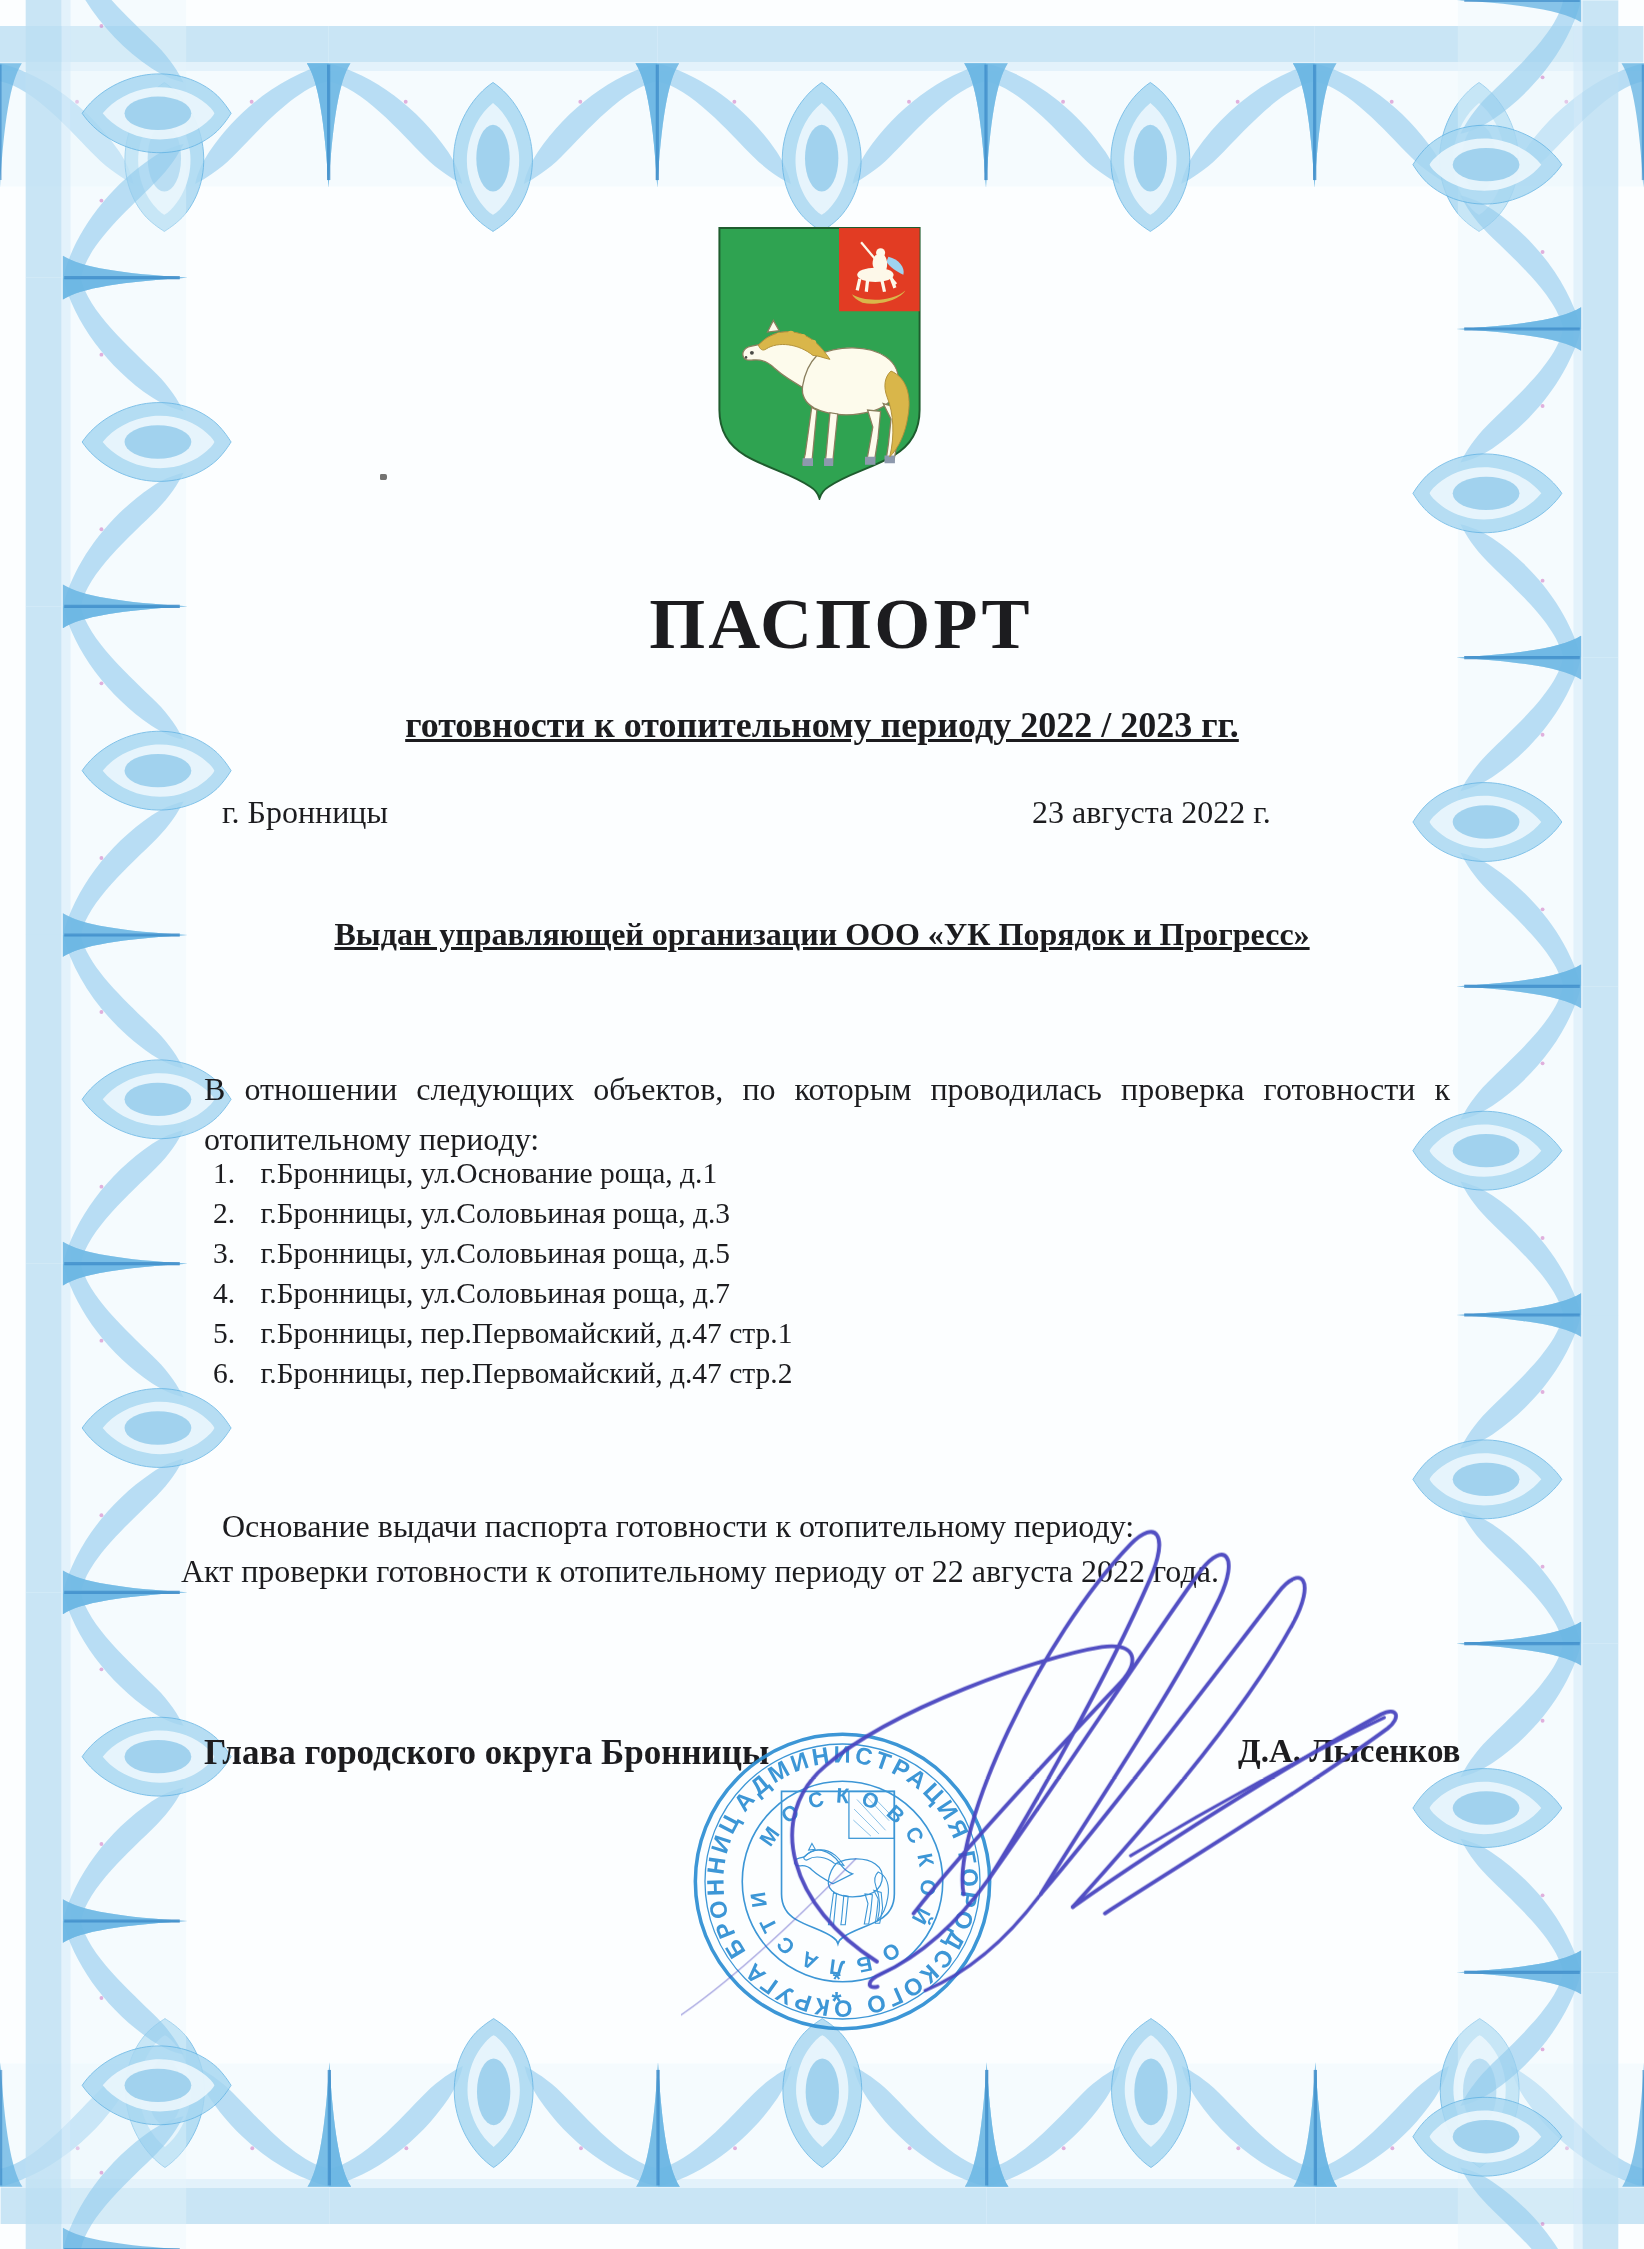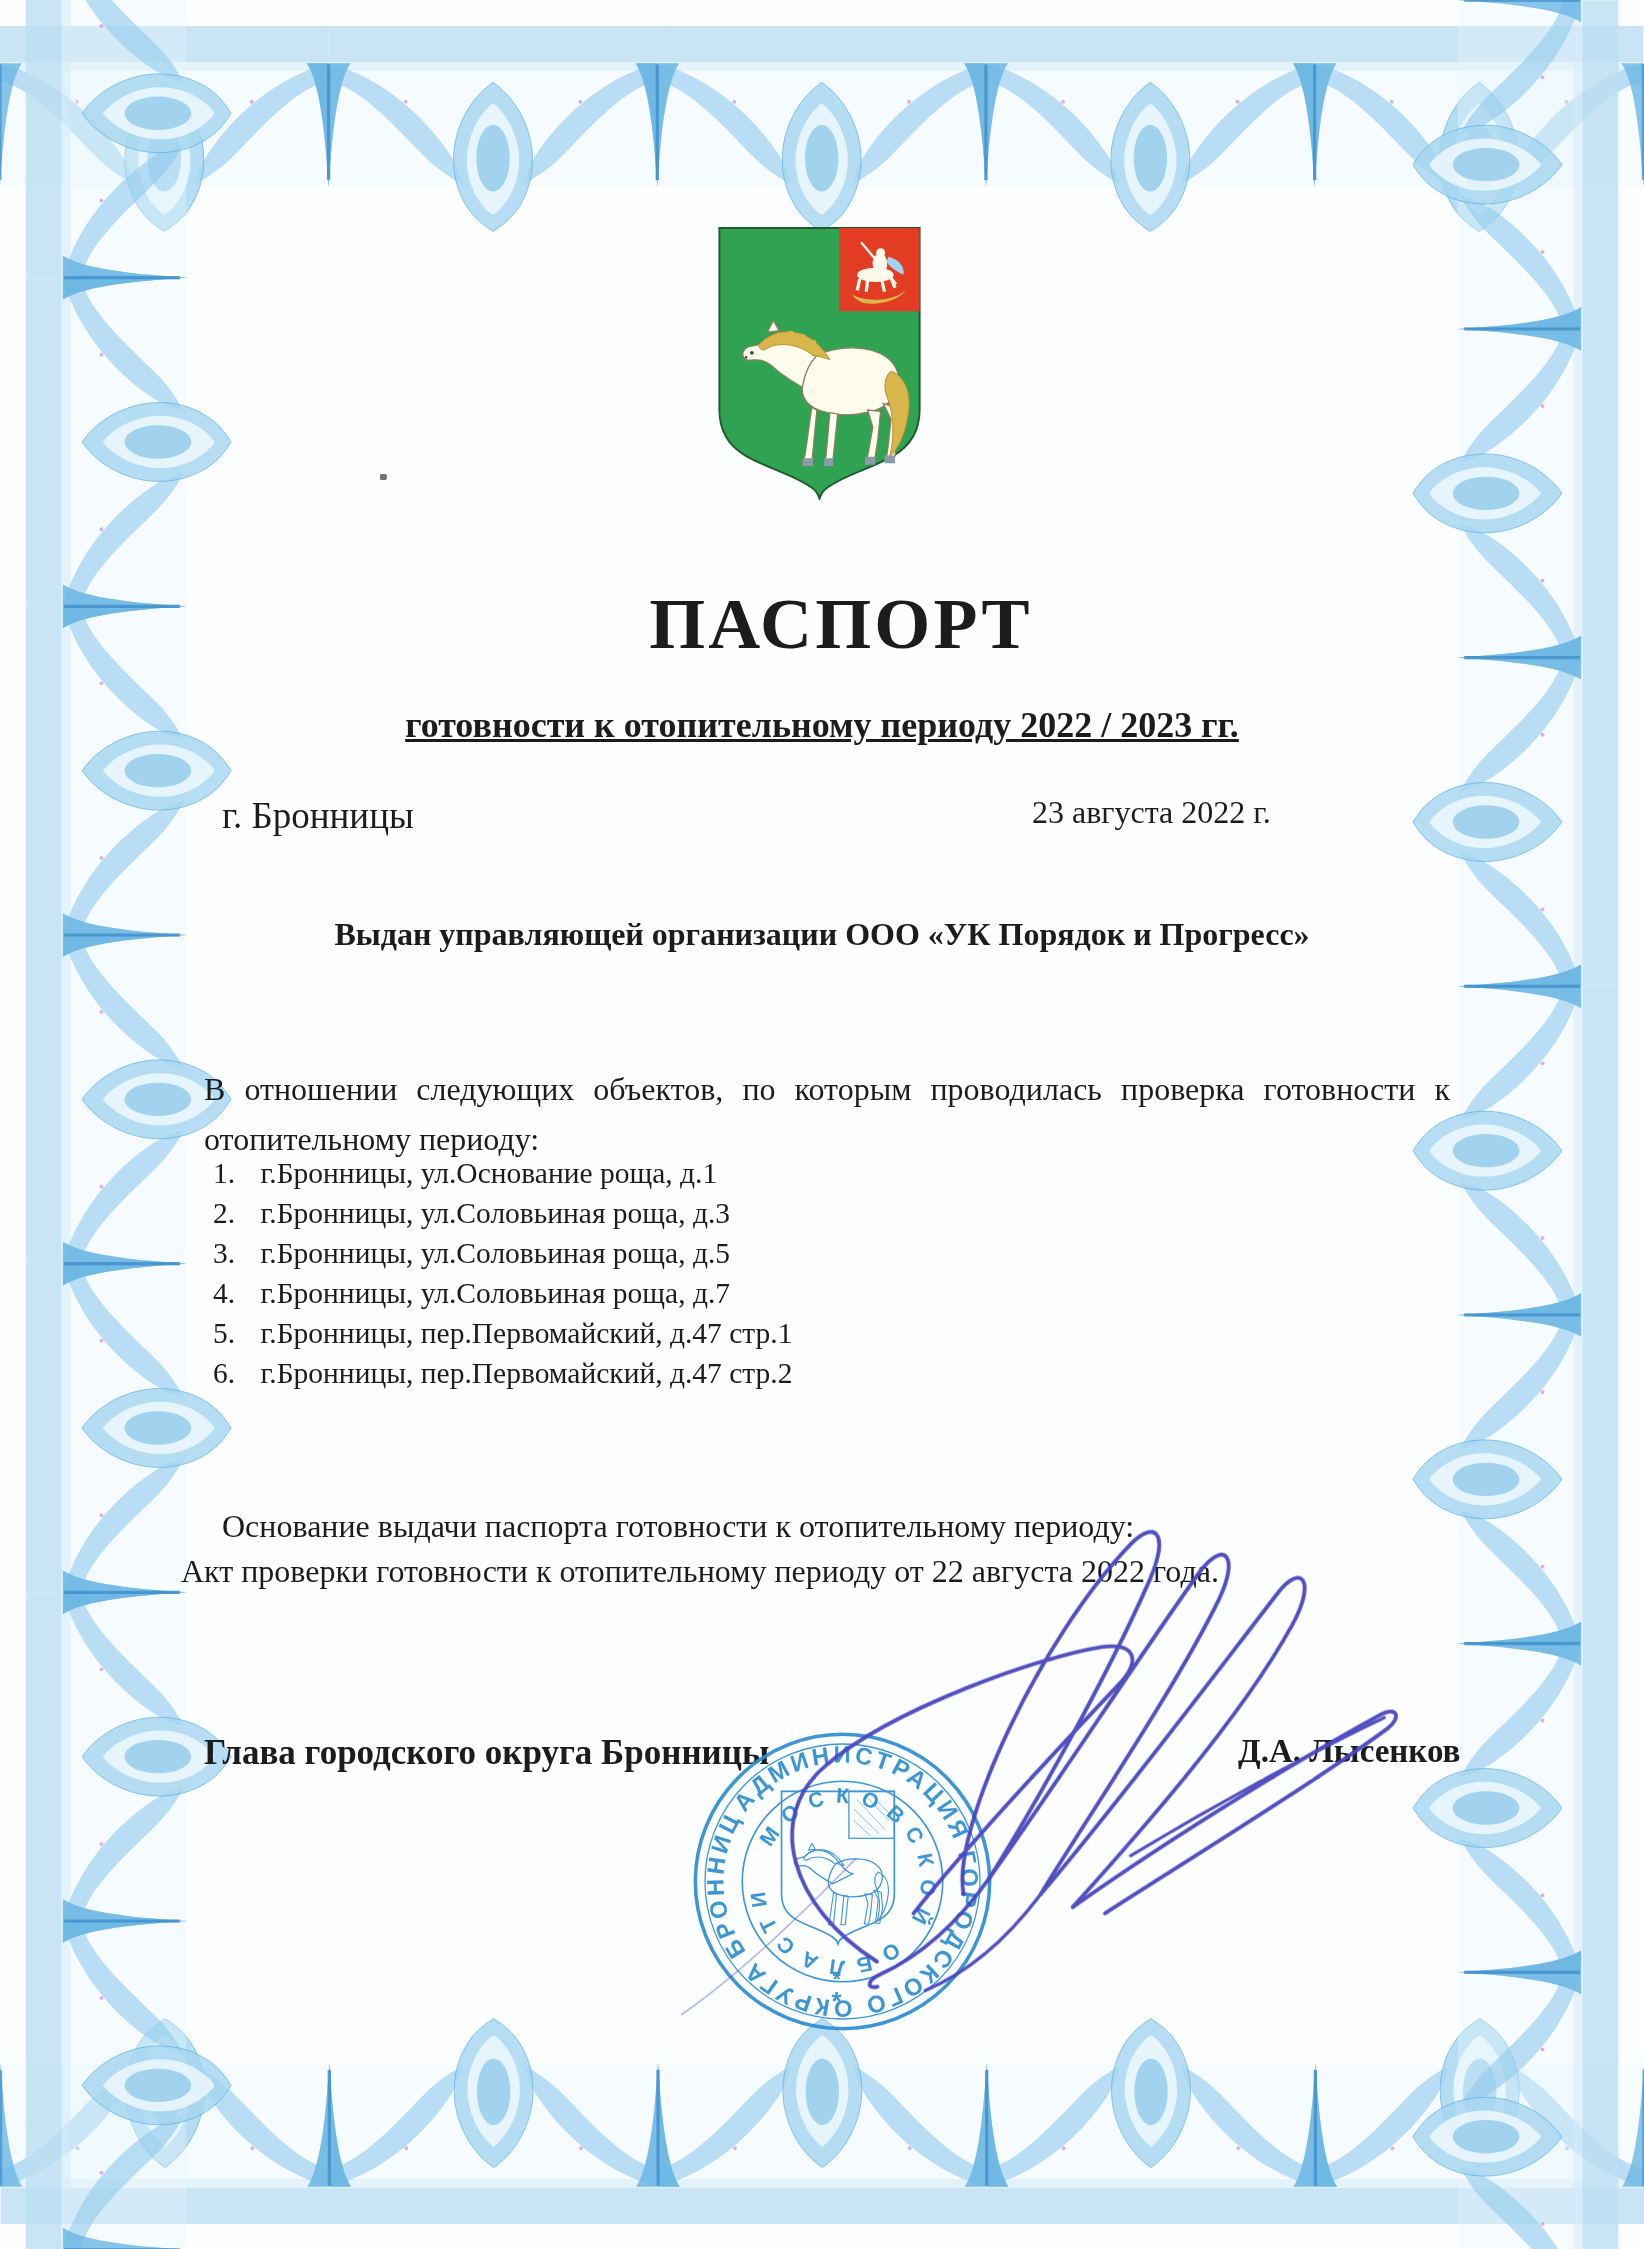--- a/index.html
+++ b/index.html
@@ -18,25 +18,25 @@
     font-size:72px;font-weight:700;letter-spacing:3.2px;
     text-align:center;
     padding-left:19px;
   }
   .subtitle{
     left:0;top:704px;width:100%;
     font-size:36px;font-weight:700;
     text-align:center;
     text-decoration:underline;
   }
-  .city{left:222px;top:794px;font-size:37px;}
+  .city{left:222px;top:794px;font-size:32px;}
   .date{left:1032px;top:794px;font-size:32px;}
   .issued{
     left:199px;top:916px;width:1246px;
-    font-size:32px;font-weight:700;text-align:center;
+    font-size:32px;font-weight:700;text-align:center;text-decoration:underline;
   }
   .intro{
     left:204px;top:1064px;width:1246px;
     font-size:32px;line-height:50px;
     text-align:justify;
   }
   .objects{left:213px;top:1157px;font-size:29.5px;}
   .obj-row{display:flex;height:40px;align-items:baseline;}
   .obj-num{width:29.5px;}
   .obj-text{margin-left:18px;}

